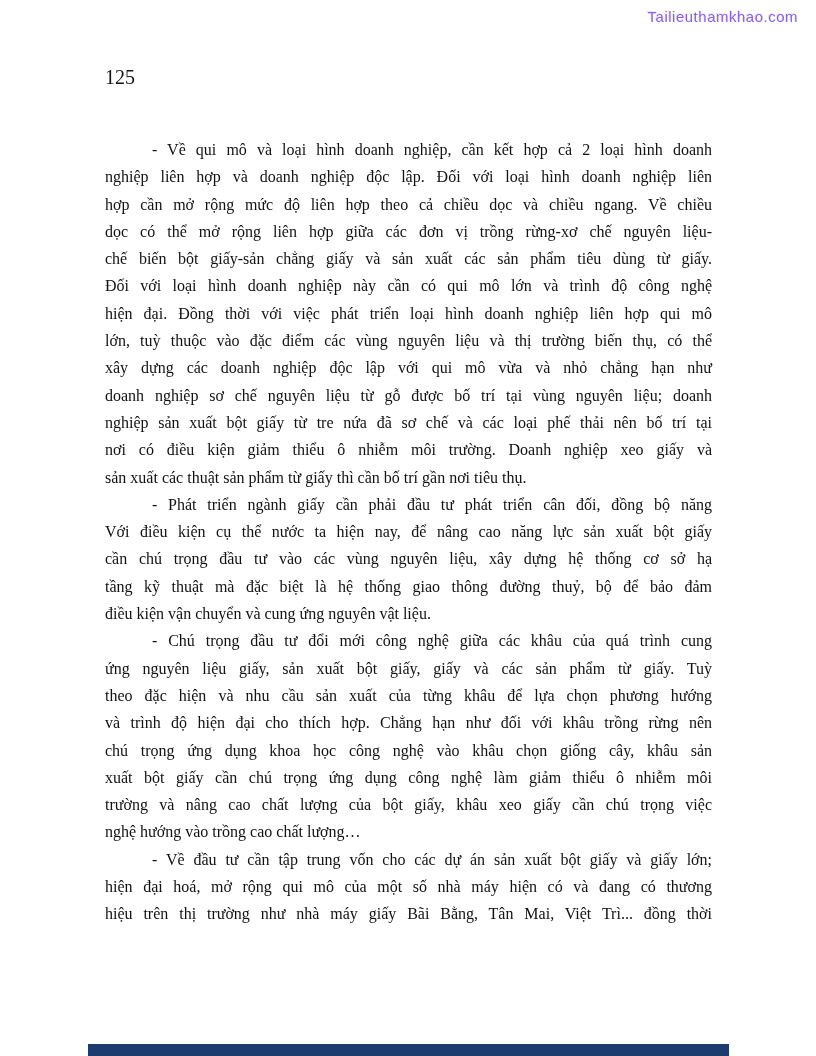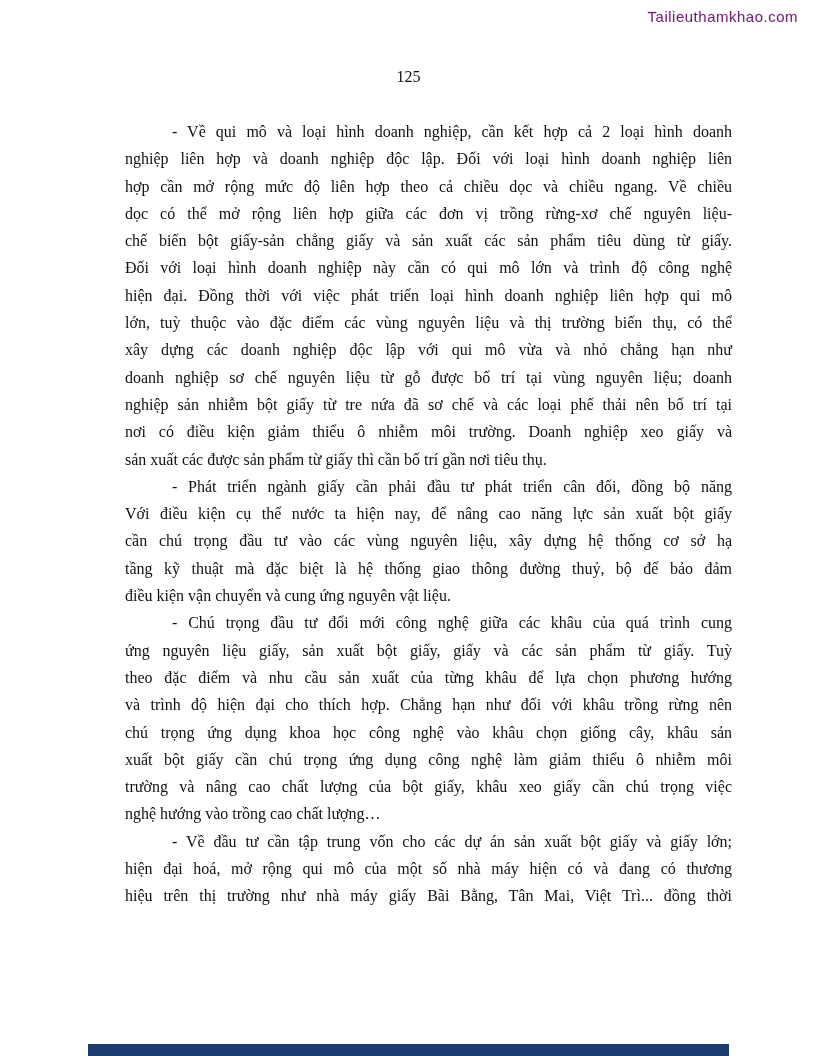--- a/index.html
+++ b/index.html
@@ -15,41 +15,39 @@
     overflow: hidden;
     font-family: "Liberation Serif", "DejaVu Serif", serif;
     color: #111111;
   }
   .watermark {
     position: absolute;
     top: 8px;
     right: 18px;
     font-family: "Liberation Sans", "DejaVu Sans", sans-serif;
     font-size: 15px;
-    color: #701a75;
+    color: #8b5cf6;
     text-shadow: 1px 1px 0 #ffffff, -1px -1px 0 #e9e9e9;
     letter-spacing: 0.5px;
   }
   .page-number {
     position: absolute;
     top: 66px;
     left: 105px;
     width: 607px;
-    text-align: center;
-    font-size: 16px;
+    font-size: 20px;
     line-height: 22px;
   }
   .text-block {
     position: absolute;
-    top: 118px;
+    top: 136px;
     left: 105px;
     width: 607px;
     font-size: 16px;
     line-height: 27.3px;
-    margin-left: 20px;
   }
   .paragraph {
     margin: 0;
     padding: 0;
   }
   .line {
     text-align: justify;
     text-align-last: justify;
     white-space: normal;
     height: 27.3px;
@@ -83,35 +81,35 @@
         <div class="line first">- Về qui mô và loại hình doanh nghiệp, cần kết hợp cả 2 loại hình doanh</div>
         <div class="line">nghiệp liên hợp và doanh nghiệp độc lập. Đối với loại hình doanh nghiệp liên</div>
         <div class="line">hợp cần mở rộng mức độ liên hợp theo cả chiều dọc và chiều ngang. Về chiều</div>
         <div class="line">dọc có thể mở rộng liên hợp giữa các đơn vị trồng rừng-xơ chế nguyên liệu-</div>
         <div class="line">chế biến bột giấy-sản chẳng giấy và sản xuất các sản phẩm tiêu dùng từ giấy.</div>
         <div class="line">Đối với loại hình doanh nghiệp này cần có qui mô lớn và trình độ công nghệ</div>
         <div class="line">hiện đại. Đồng thời với việc phát triển loại hình doanh nghiệp liên hợp qui mô</div>
         <div class="line">lớn, tuỳ thuộc vào đặc điểm các vùng nguyên liệu và thị trường biến thụ, có thể</div>
         <div class="line">xây dựng các doanh nghiệp độc lập với qui mô vừa và nhỏ chẳng hạn như</div>
         <div class="line">doanh nghiệp sơ chế nguyên liệu từ gỗ được bố trí tại vùng nguyên liệu; doanh</div>
-        <div class="line">nghiệp sản nhiễm bột giấy từ tre nứa đã sơ chế và các loại phế thải nên bố trí tại</div>
+        <div class="line">nghiệp sản xuất bột giấy từ tre nứa đã sơ chế và các loại phế thải nên bố trí tại</div>
         <div class="line">nơi có điều kiện giảm thiểu ô nhiễm môi trường. Doanh nghiệp xeo giấy và</div>
-        <div class="line lastline">sản xuất các được sản phẩm từ giấy thì cần bố trí gần nơi tiêu thụ.</div>
+        <div class="line lastline">sản xuất các thuật sản phẩm từ giấy thì cần bố trí gần nơi tiêu thụ.</div>
       </div>
       <div class="paragraph">
         <div class="line first">- Phát triển ngành giấy cần phải đầu tư phát triển cân đối, đồng bộ năng</div>
         <div class="line">Với điều kiện cụ thể nước ta hiện nay, để nâng cao năng lực sản xuất bột giấy</div>
         <div class="line">cần chú trọng đầu tư vào các vùng nguyên liệu, xây dựng hệ thống cơ sở hạ</div>
         <div class="line">tầng kỹ thuật mà đặc biệt là hệ thống giao thông đường thuỷ, bộ để bảo đảm</div>
         <div class="line lastline">điều kiện vận chuyển và cung ứng nguyên vật liệu.</div>
       </div>
       <div class="paragraph">
         <div class="line first">- Chú trọng đầu tư đổi mới công nghệ giữa các khâu của quá trình cung</div>
         <div class="line">ứng nguyên liệu giấy, sản xuất bột giấy, giấy và các sản phẩm từ giấy. Tuỳ</div>
-        <div class="line">theo đặc điểm và nhu cầu sản xuất của từng khâu để lựa chọn phương hướng</div>
+        <div class="line">theo đặc hiện và nhu cầu sản xuất của từng khâu để lựa chọn phương hướng</div>
         <div class="line">và trình độ hiện đại cho thích hợp. Chẳng hạn như đối với khâu trồng rừng nên</div>
         <div class="line">chú trọng ứng dụng khoa học công nghệ vào khâu chọn giống cây, khâu sản</div>
         <div class="line">xuất bột giấy cần chú trọng ứng dụng công nghệ làm giảm thiểu ô nhiễm môi</div>
         <div class="line">trường và nâng cao chất lượng của bột giấy, khâu xeo giấy cần chú trọng việc</div>
         <div class="line lastline">nghệ hướng vào trồng cao chất lượng…</div>
       </div>
       <div class="paragraph">
         <div class="line first">- Về đầu tư cần tập trung vốn cho các dự án sản xuất bột giấy và giấy lớn;</div>
         <div class="line">hiện đại hoá, mở rộng qui mô của một số nhà máy hiện có và đang có thương</div>
         <div class="line">hiệu trên thị trường như nhà máy giấy Bãi Bằng, Tân Mai, Việt Trì... đồng thời</div>

